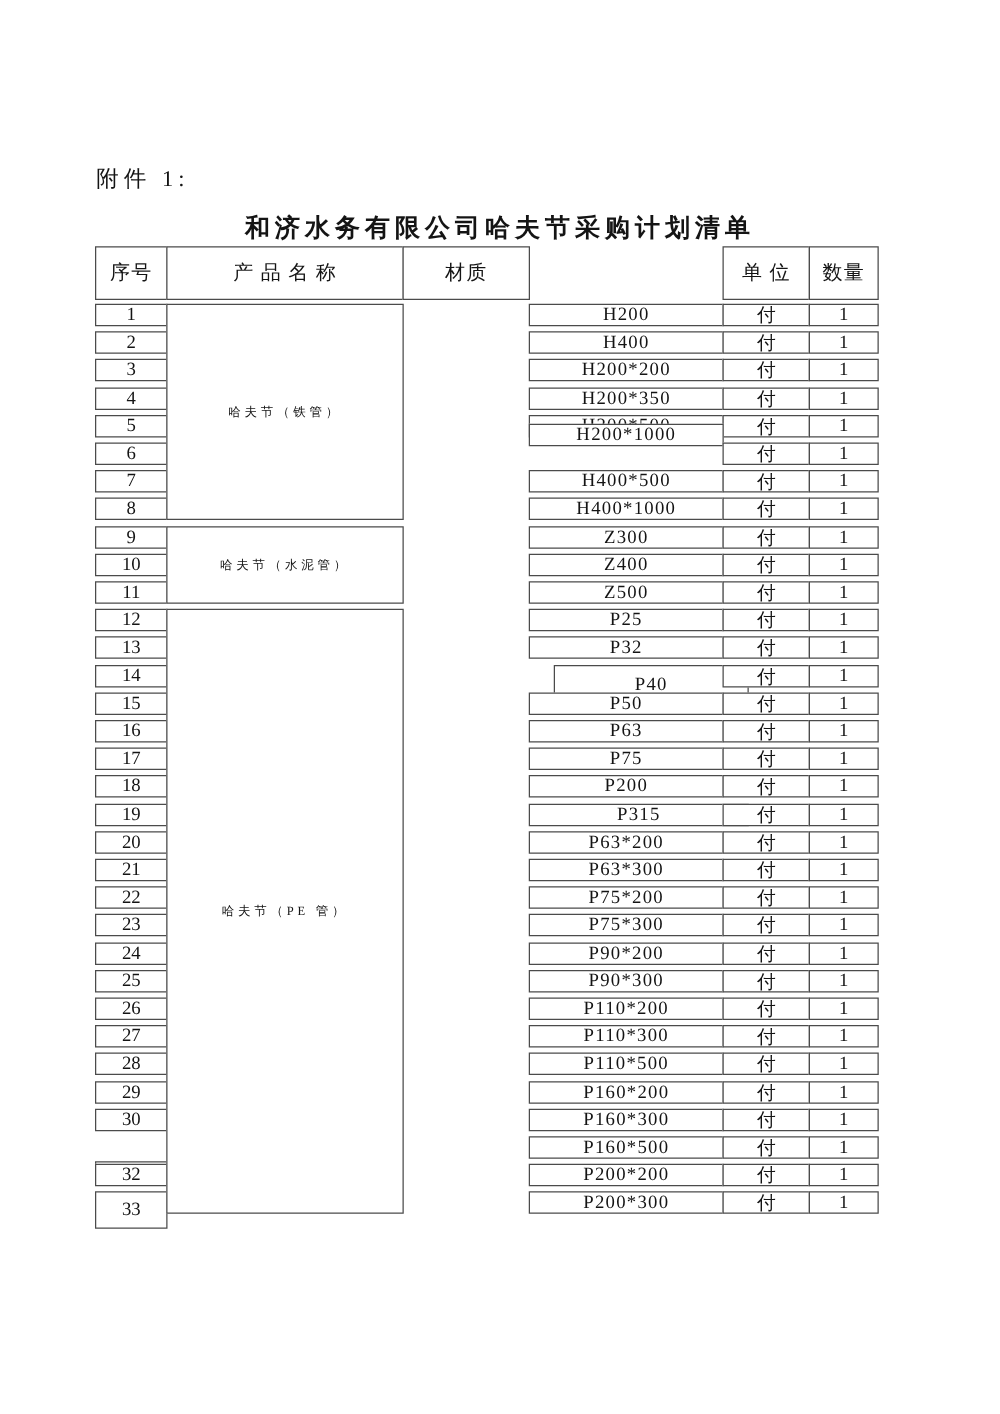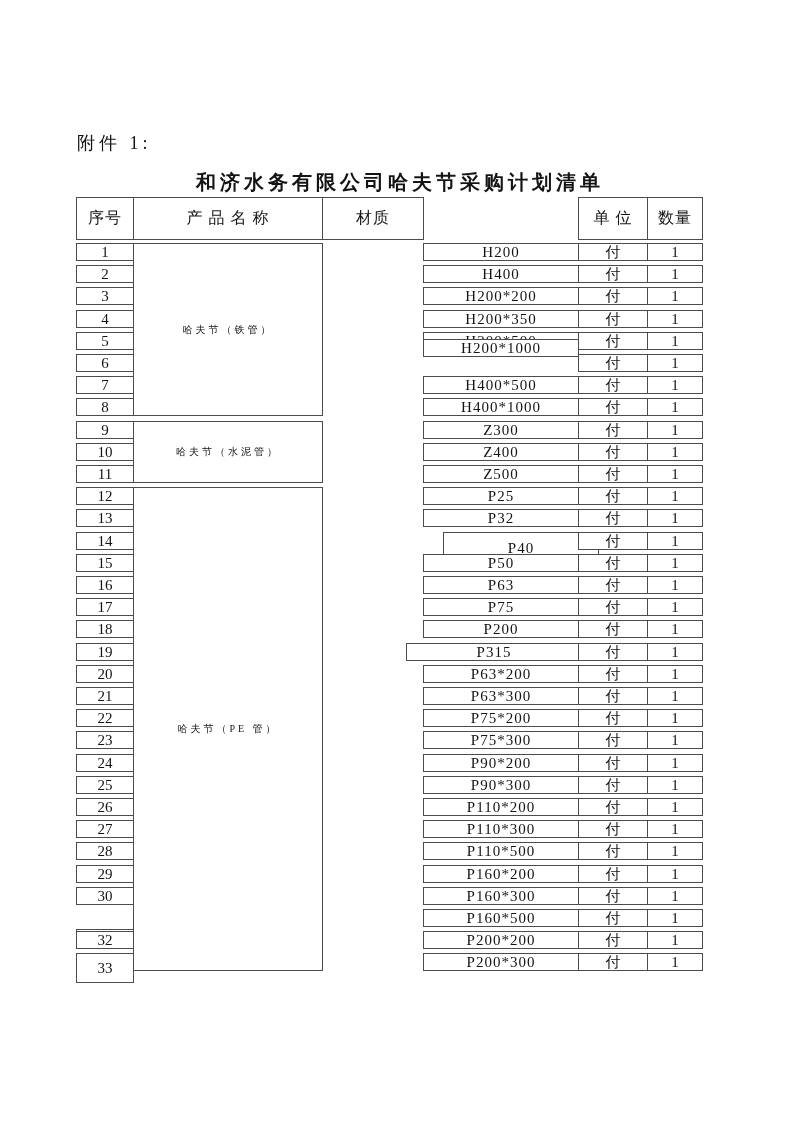--- a/index.html
+++ b/index.html
@@ -135,21 +135,21 @@
       <div class="cell qty-cell" style="left: 571px; width: 56px; top: 379px; height: 18px;">1</div>
       <div class="cell no-cell" style="left: 0px; width: 58px; top: 401px; height: 18px;">17</div>
       <div class="cell spec-cell" style="left: 347px; width: 156px; top: 401px; height: 18px;">P75</div>
       <div class="cell unit-cell" style="left: 502px; width: 70px; top: 401px; height: 18px;">付</div>
       <div class="cell qty-cell" style="left: 571px; width: 56px; top: 401px; height: 18px;">1</div>
       <div class="cell no-cell" style="left: 0px; width: 58px; top: 423px; height: 18px;">18</div>
       <div class="cell spec-cell" style="left: 347px; width: 156px; top: 423px; height: 18px;">P200</div>
       <div class="cell unit-cell" style="left: 502px; width: 70px; top: 423px; height: 18px;">付</div>
       <div class="cell qty-cell" style="left: 571px; width: 56px; top: 423px; height: 18px;">1</div>
       <div class="cell no-cell" style="left: 0px; width: 58px; top: 446px; height: 18px;">19</div>
-      <div class="cell spec-cell" style="left: 330px; width: 176px; top: 446px; height: 18px; text-align: right;">P315</div>
+      <div class="cell spec-cell" style="left: 347px; width: 176px; top: 446px; height: 18px; text-align: right;">P315</div>
       <div class="cell unit-cell" style="left: 502px; width: 70px; top: 446px; height: 18px;">付</div>
       <div class="cell qty-cell" style="left: 571px; width: 56px; top: 446px; height: 18px;">1</div>
       <div class="cell no-cell" style="left: 0px; width: 58px; top: 468px; height: 18px;">20</div>
       <div class="cell spec-cell" style="left: 347px; width: 156px; top: 468px; height: 18px;">P63*200</div>
       <div class="cell unit-cell" style="left: 502px; width: 70px; top: 468px; height: 18px;">付</div>
       <div class="cell qty-cell" style="left: 571px; width: 56px; top: 468px; height: 18px;">1</div>
       <div class="cell no-cell" style="left: 0px; width: 58px; top: 490px; height: 18px;">21</div>
       <div class="cell spec-cell" style="left: 347px; width: 156px; top: 490px; height: 18px;">P63*300</div>
       <div class="cell unit-cell" style="left: 502px; width: 70px; top: 490px; height: 18px;">付</div>
       <div class="cell qty-cell" style="left: 571px; width: 56px; top: 490px; height: 18px;">1</div>

